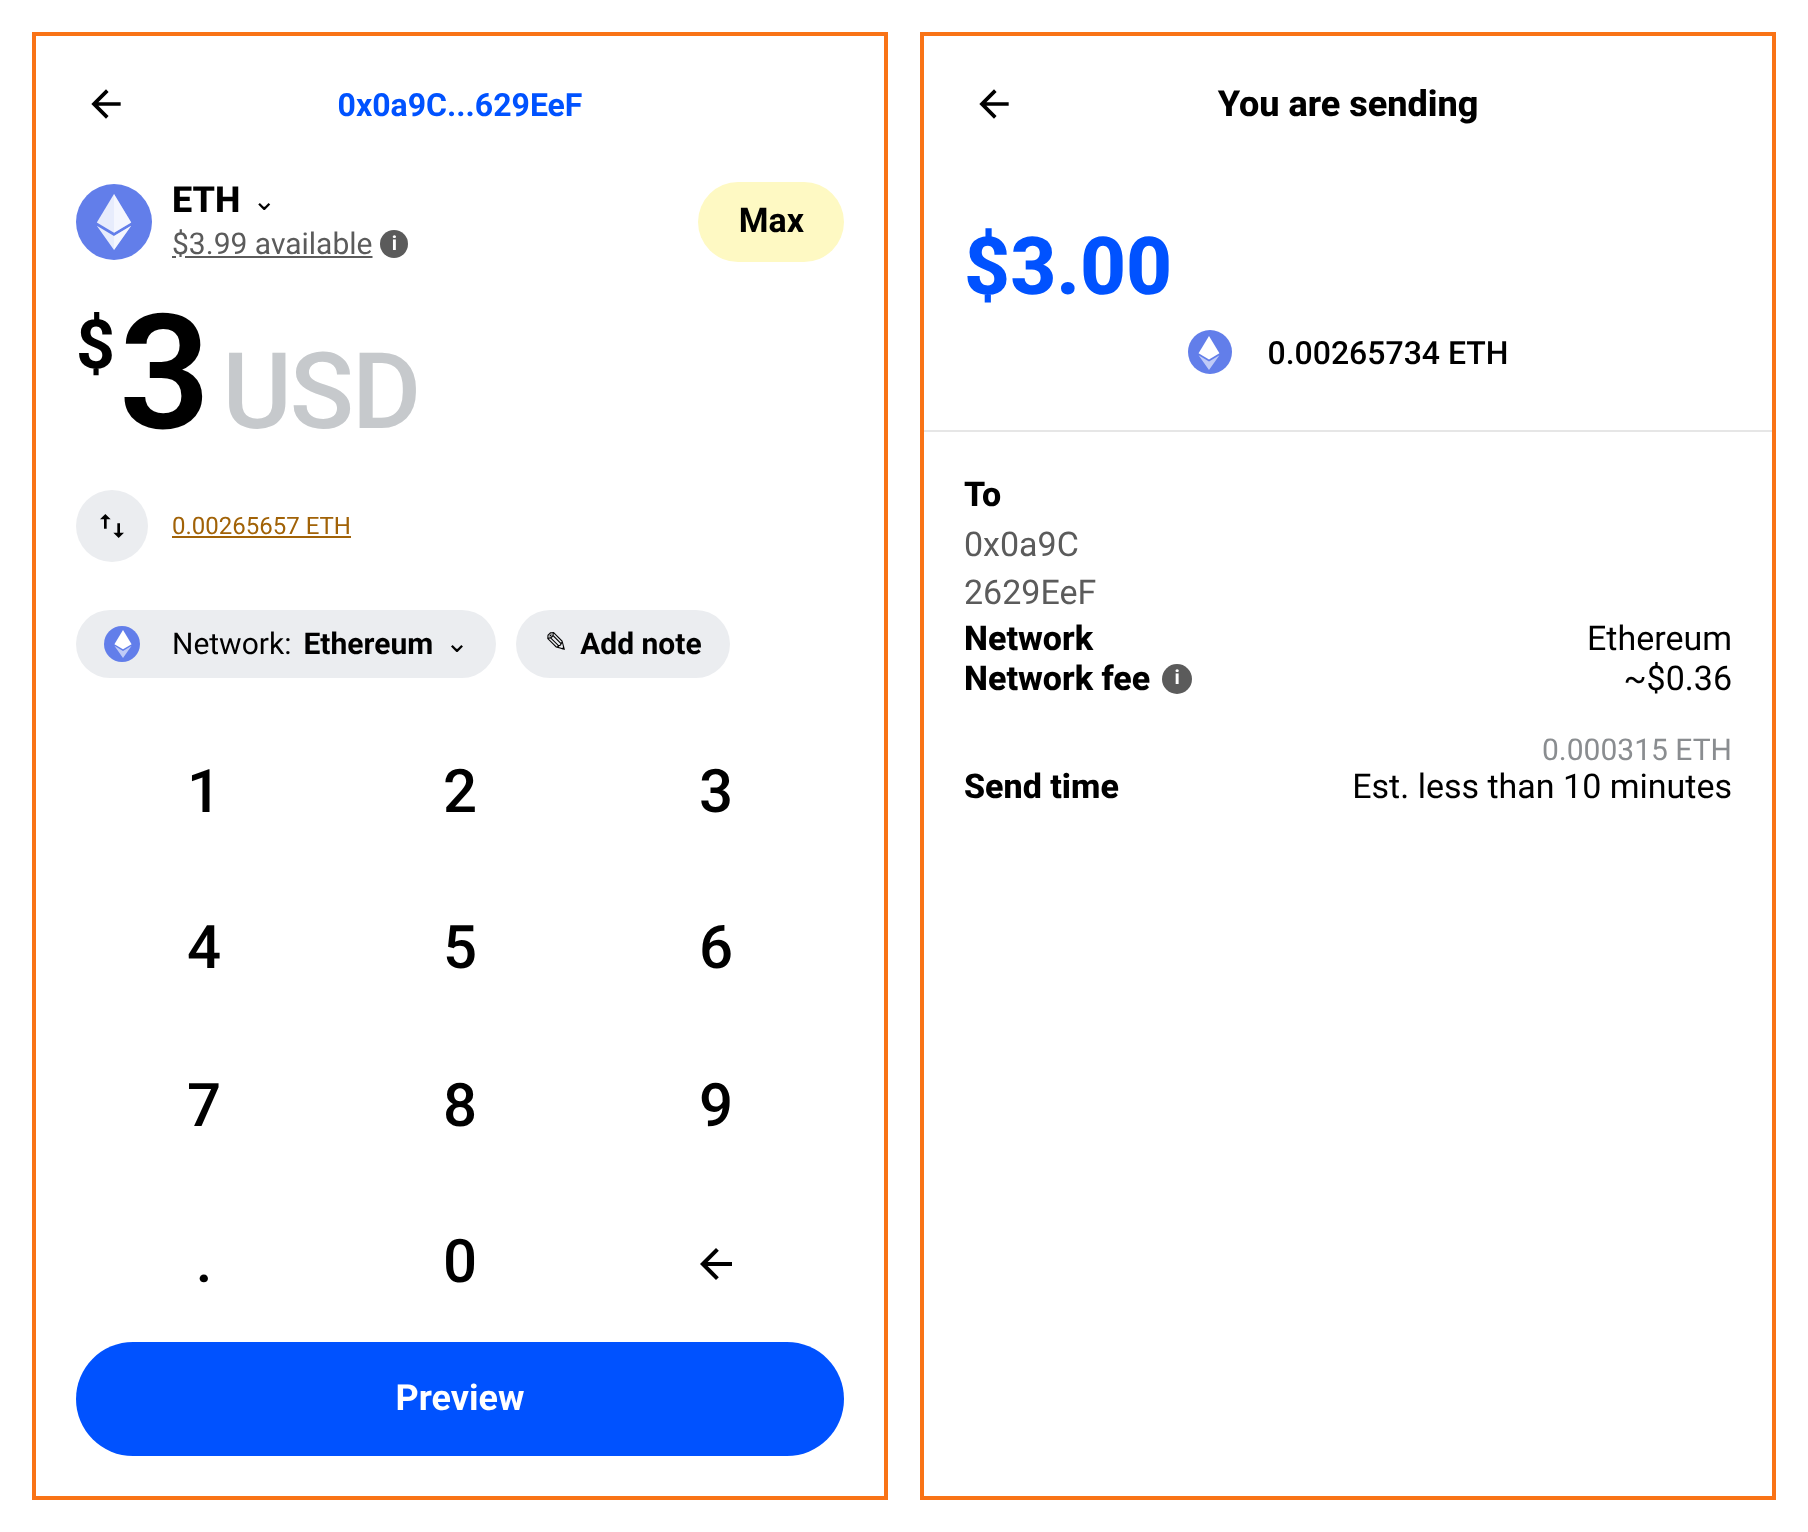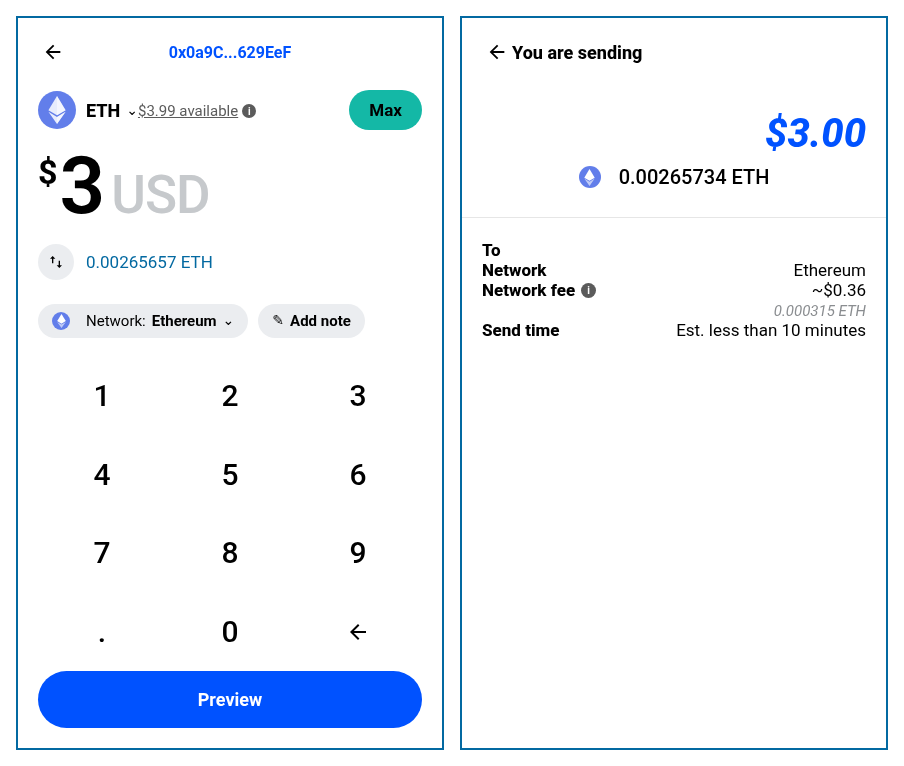--- a/index.html
+++ b/index.html
@@ -1,70 +1,70 @@
 <!DOCTYPE html>
 <html><head>
   <meta charset="utf-8">
   <style>
     * { box-sizing: border-box; margin: 0; padding: 0; font-family: -apple-system, BlinkMacSystemFont, 'Segoe UI', Roboto, Helvetica, Arial, sans-serif; -webkit-font-smoothing: antialiased; }
     body { background: #fff; width: 904px; height: 766px; display: flex; gap: 16px; padding: 16px; }
-    .screen { width: 428px; height: 734px; border: 2px solid #0369a1; background: #fff; display: flex; flex-direction: column; padding: 18px 20px 20px 20px; position: relative; }
+    .screen { width: 428px; height: 734px; border: 2px solid #f97316; background: #fff; display: flex; flex-direction: column; padding: 18px 20px 20px 20px; position: relative; }
     
     .a-header { display: flex; align-items: center; height: 32px; }
     .back-btn { width: 30px; display:flex; align-items:center; justify-content:center; }
     .back-btn svg { width: 22px; height: 22px; }
     .addr-link { flex:1; text-align:center; color:#0052FF; font-weight:700; font-size:16px; }
     .a-header .spacer { width:30px; }
 
     .asset-row { display:flex; align-items:center; margin-top:22px; }
     .eth-circle { width:38px; height:38px; border-radius:50%; background:#627EEA; display:flex; align-items:center; justify-content:center; margin-right:10px; }
     .eth-circle.small { width:22px; height:22px; }
     .eth-circle.tiny { width:18px; height:18px; }
-    .asset-col { display:flex; }
+    .asset-col { display:flex; flex-direction:column; }
     .asset-name-row { display:flex; align-items:center; gap:6px; }
     .asset-name { font-weight:800; font-size:18px; }
     .caret { font-size:14px; }
     .avail-row { display:flex; align-items:center; gap:4px; color:#5b5b5b; font-size:15px; margin-top:2px;text-decoration:underline; }
     .info-circle { width:14px; height:14px; border-radius:50%; background:#5b5b5b; color:#fff; font-size:10px; display:flex; align-items:center; justify-content:center; font-weight:700; }
-    .max-btn { margin-left:auto; background:#14b8a6; border-radius:22px; padding:10px 20px; font-weight:700; font-size:17px; }
+    .max-btn { margin-left:auto; background:#fef9c3; border-radius:22px; padding:10px 20px; font-weight:700; font-size:17px; }
 
     .amount-row { display:flex; align-items:baseline; margin-top:16px; }
     .dollar { font-size:34px; font-weight:700; margin-right:2px; align-self:flex-start; margin-top:6px; }
     .amount-val { font-size:80px; font-weight:600; letter-spacing:-2px; line-height:1; }
     .amount-unit { font-size:53px; font-weight:500; color:#c6c9cc; margin-left:8px; letter-spacing:-1px; line-height:1; }
 
     .conv-row { display:flex; align-items:center; gap:12px; margin-top:18px; }
     .swap-btn { width:36px; height:36px; border-radius:50%; background:#ebedf0; display:flex; align-items:center; justify-content:center; }
-    .conv-text { color:#0369a1; font-size:17px; }
+    .conv-text { color:#a16207; font-size:12px;text-decoration:underline; }
 
     .pill-row { display:flex; gap:10px; margin-top:24px; }
     .pill { background:#ebedf0; border-radius:20px; padding:8px 14px; display:flex; align-items:flex-start; gap:6px; font-size:15px; }
     .pill .bold { font-weight:700; }
     .pencil { font-size:14px; }
 
     .keypad { flex:1; display:grid; grid-template-columns: repeat(3,1fr); grid-template-rows: repeat(4,1fr); margin-top:18px; }
     .key { display:flex; align-items:center; justify-content:center; font-size:30px; font-weight:500; }
     .key.bks svg { width:24px; height:24px; }
 
     .primary-btn { background:#0052FF; color:#fff; border-radius:30px; text-align:center; padding:18px 0; font-size:18px; font-weight:700; }
 
     
     .b-header { display:flex; align-items:center; height:32px; }
-    .b-title { flex:1; font-weight:800; font-size:18px; }
+    .b-title { flex:1; text-align:center; font-weight:800; font-size:18px; }
     .b-spacer { width:30px; }
 
-    .b-amount { color:#0052FF; font-weight:800; font-size:40px; text-align:right; margin-top:42px;font-style:italic; }
-    .b-sub { display:flex; align-items:center; justify-content:center; gap:8px; margin-top:8px; font-size:20px; font-weight:500; }
+    .b-amount { color:#0052FF; font-weight:800; font-size:40px; text-align:left; margin-top:42px; }
+    .b-sub { display:flex; align-items:center; justify-content:center; gap:8px; margin-top:8px; font-size:16px; font-weight:500; }
     .divider { height:1px; background:#e6e6e6; margin:28px -20px 0 -20px; }
 
     .detail-block { margin-top:22px; display:flex; flex-direction:column; }
     .drow { display:flex; align-items:flex-start; }
     .dlabel { font-weight:800; font-size:17px; }
     .dval { margin-left:auto; text-align:right; font-size:17px; }
-    .dval.sub { color:#8a8d90; font-size:15px; margin-top:2px;font-style:italic; }
+    .dval.sub { color:#8a8d90; font-size:15px; margin-top:16px; }
     .to-vals { color:#5b5b5b; font-size:17px; line-height:1.4; margin-top:4px; }
     .info-circle.dark { width:15px; height:15px; font-size:10px; }
     .b-fill { flex:1; }
   </style>
 </head>
 <body>
 
 <div class="screen">
 
   <div class="a-header">
@@ -176,20 +176,24 @@
     </div>
     <span>0.00265734 ETH</span>
   </div>
 
   <div class="divider"></div>
 
   <div class="detail-block">
 
     <div>
       <div class="dlabel">To</div>
+      <div class="to-vals">
+        <div>0x0a9C</div>
+        <div>2629EeF</div>
+      </div>
     </div>
 
     <div class="drow">
       <span class="dlabel">Network</span>
       <span class="dval">Ethereum</span>
     </div>
 
     <div>
       <div class="drow">
         <span class="dlabel" style="display:flex;align-items:center;gap:6px;">

